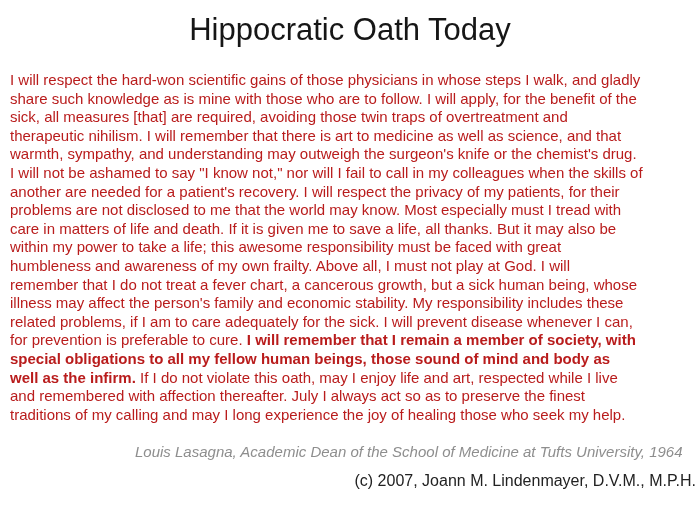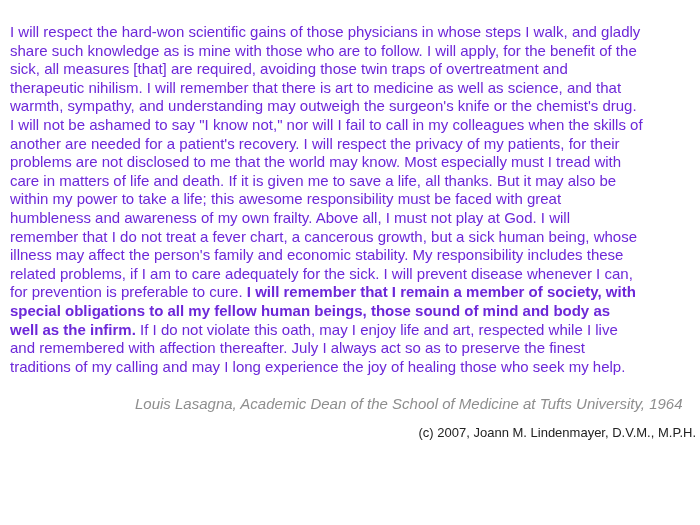--- a/index.html
+++ b/index.html
@@ -31,44 +31,45 @@
     margin: 15px 10px 0 10px;
     font-size: 15px;
     line-height: 17px;
     white-space: pre;
   }
   .oath-body {
     margin: 23px 4px 0 10px;
     font-size: 15px;
     line-height: 18.6px;
     white-space: pre;
-    color: #6d28d9;
+    color: #b91c1c;
   }
   .oath-body .bold { font-weight: 700; }
   .attribution {
     margin: 19px 0 0 0;
     padding-left: 135px;
     font-size: 15px;
     line-height: 18px;
     font-style: italic;
     color: #8e8e8e;
   }
   .copyright {
     margin: 12px 0 0 0;
     padding-right: 4px;
     text-align: right;
-    font-size: 13px;
+    font-size: 16px;
     line-height: 16px;
     color: #222222;
   }
 </style>
 </head>
 <body>
 
 <div class="page">
+  <h1 class="title">Hippocratic Oath Today</h1>
   <p class="oath-body"><span>I will respect the hard-won scientific gains of those physicians in whose steps I walk, and gladly
 share such knowledge as is mine with those who are to follow. I will apply, for the benefit of the
 sick, all measures [that] are required, avoiding those twin traps of overtreatment and
 therapeutic nihilism. I will remember that there is art to medicine as well as science, and that
 warmth, sympathy, and understanding may outweigh the surgeon's knife or the chemist's drug.
 I will not be ashamed to say "I know not," nor will I fail to call in my colleagues when the skills of
 another are needed for a patient's recovery. I will respect the privacy of my patients, for their
 problems are not disclosed to me that the world may know. Most especially must I tread with
 care in matters of life and death. If it is given me to save a life, all thanks. But it may also be
 within my power to take a life; this awesome responsibility must be faced with great

